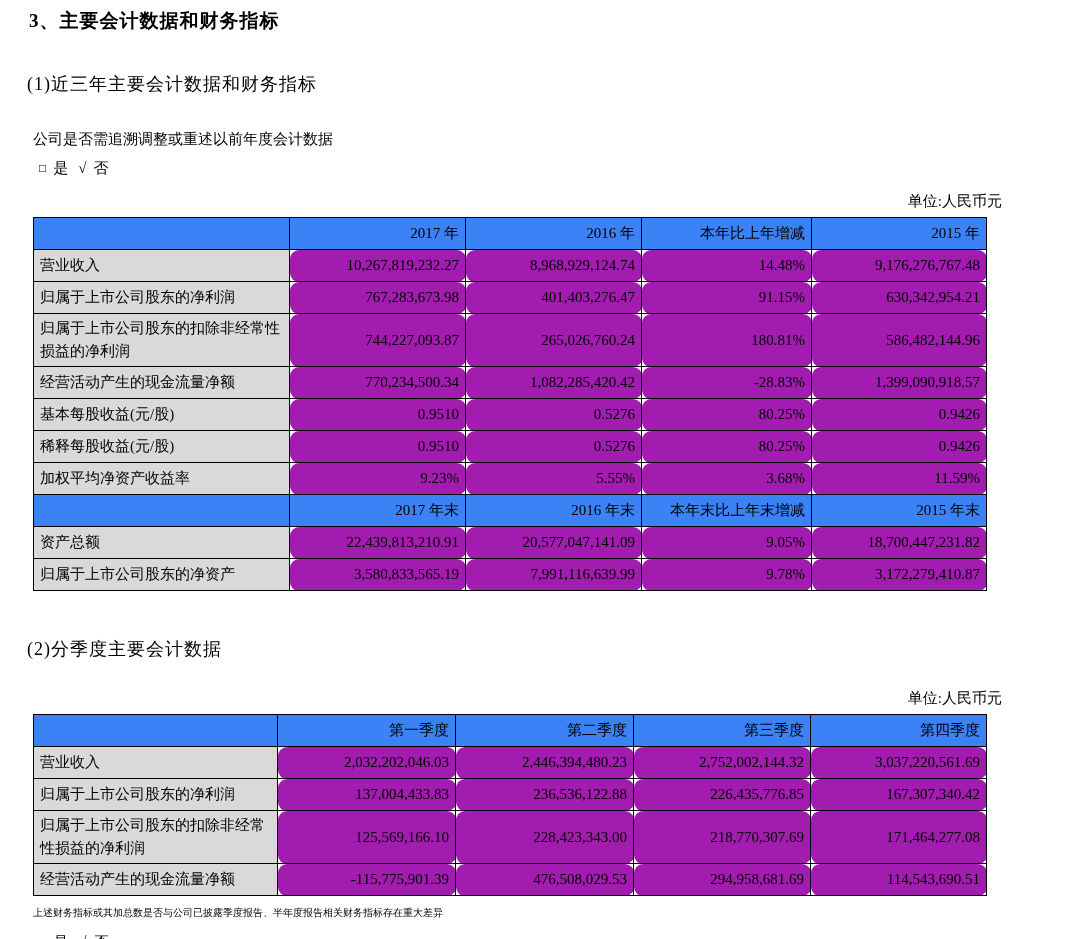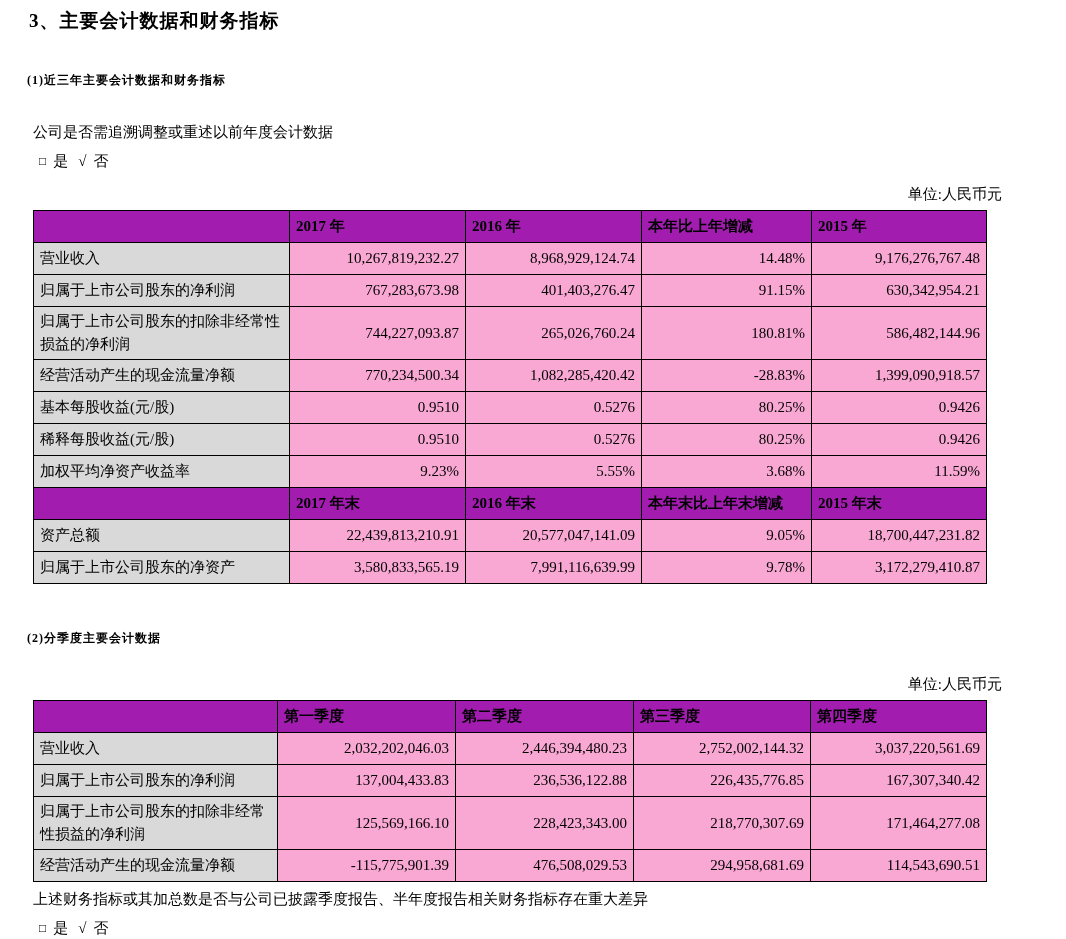--- a/index.html
+++ b/index.html
@@ -14,21 +14,21 @@
     padding: 2px 64px 0 33px;
     background: #ffffff;
     overflow: hidden;
   }
   .h1 {
     font-size: 19px; font-weight: bold;
     margin: 6px 0 0 -4px;
     letter-spacing: 1px;
   }
   .h2 {
-    font-size: 12px; font-weight: bold;
+    font-size: 18px; font-weight: normal;
     margin: 38px 0 0 -6px;
     letter-spacing: 1px;
   }
   .h2.second { margin-top: 46px; }
   .para {
     font-size: 15px; margin: 33px 0 0 0; line-height: 20px;
   }
   .checkline {
     font-size: 15px; margin: 9px 0 0 6px; line-height: 20px;
   }
@@ -47,35 +47,36 @@
   }
   td {
     border: 1px solid #000000;
     font-size: 15px;
     padding: 3px 6px;
     line-height: 23px;
     height: 32px;
     overflow: hidden;
   }
   td.hdr {
-    background: #a21caf;
-    text-align: left;
-    font-weight: bold;
+    background: #3b82f6;
+    text-align: right;
+    font-weight: normal;
   }
   td.lbl {
     background: #d9d9d9;
     text-align: left;
   }
   td.num {
-    background: #f9a8d4;
+    background: #a21caf;
     text-align: right;
     font-variant-numeric: tabular-nums;
+    border-radius: 9px;
   }
   .footnote {
-    font-size: 15px; margin: 7px 0 0 0; line-height: 20px;
+    font-size: 10px; margin: 7px 0 0 0; line-height: 20px;
   }
 </style>
 </head>
 <body>
 
 <div class="page">
 
   <div class="h1">3、主要会计数据和财务指标</div>
 
   <div class="h2">(1)近三年主要会计数据和财务指标</div>

